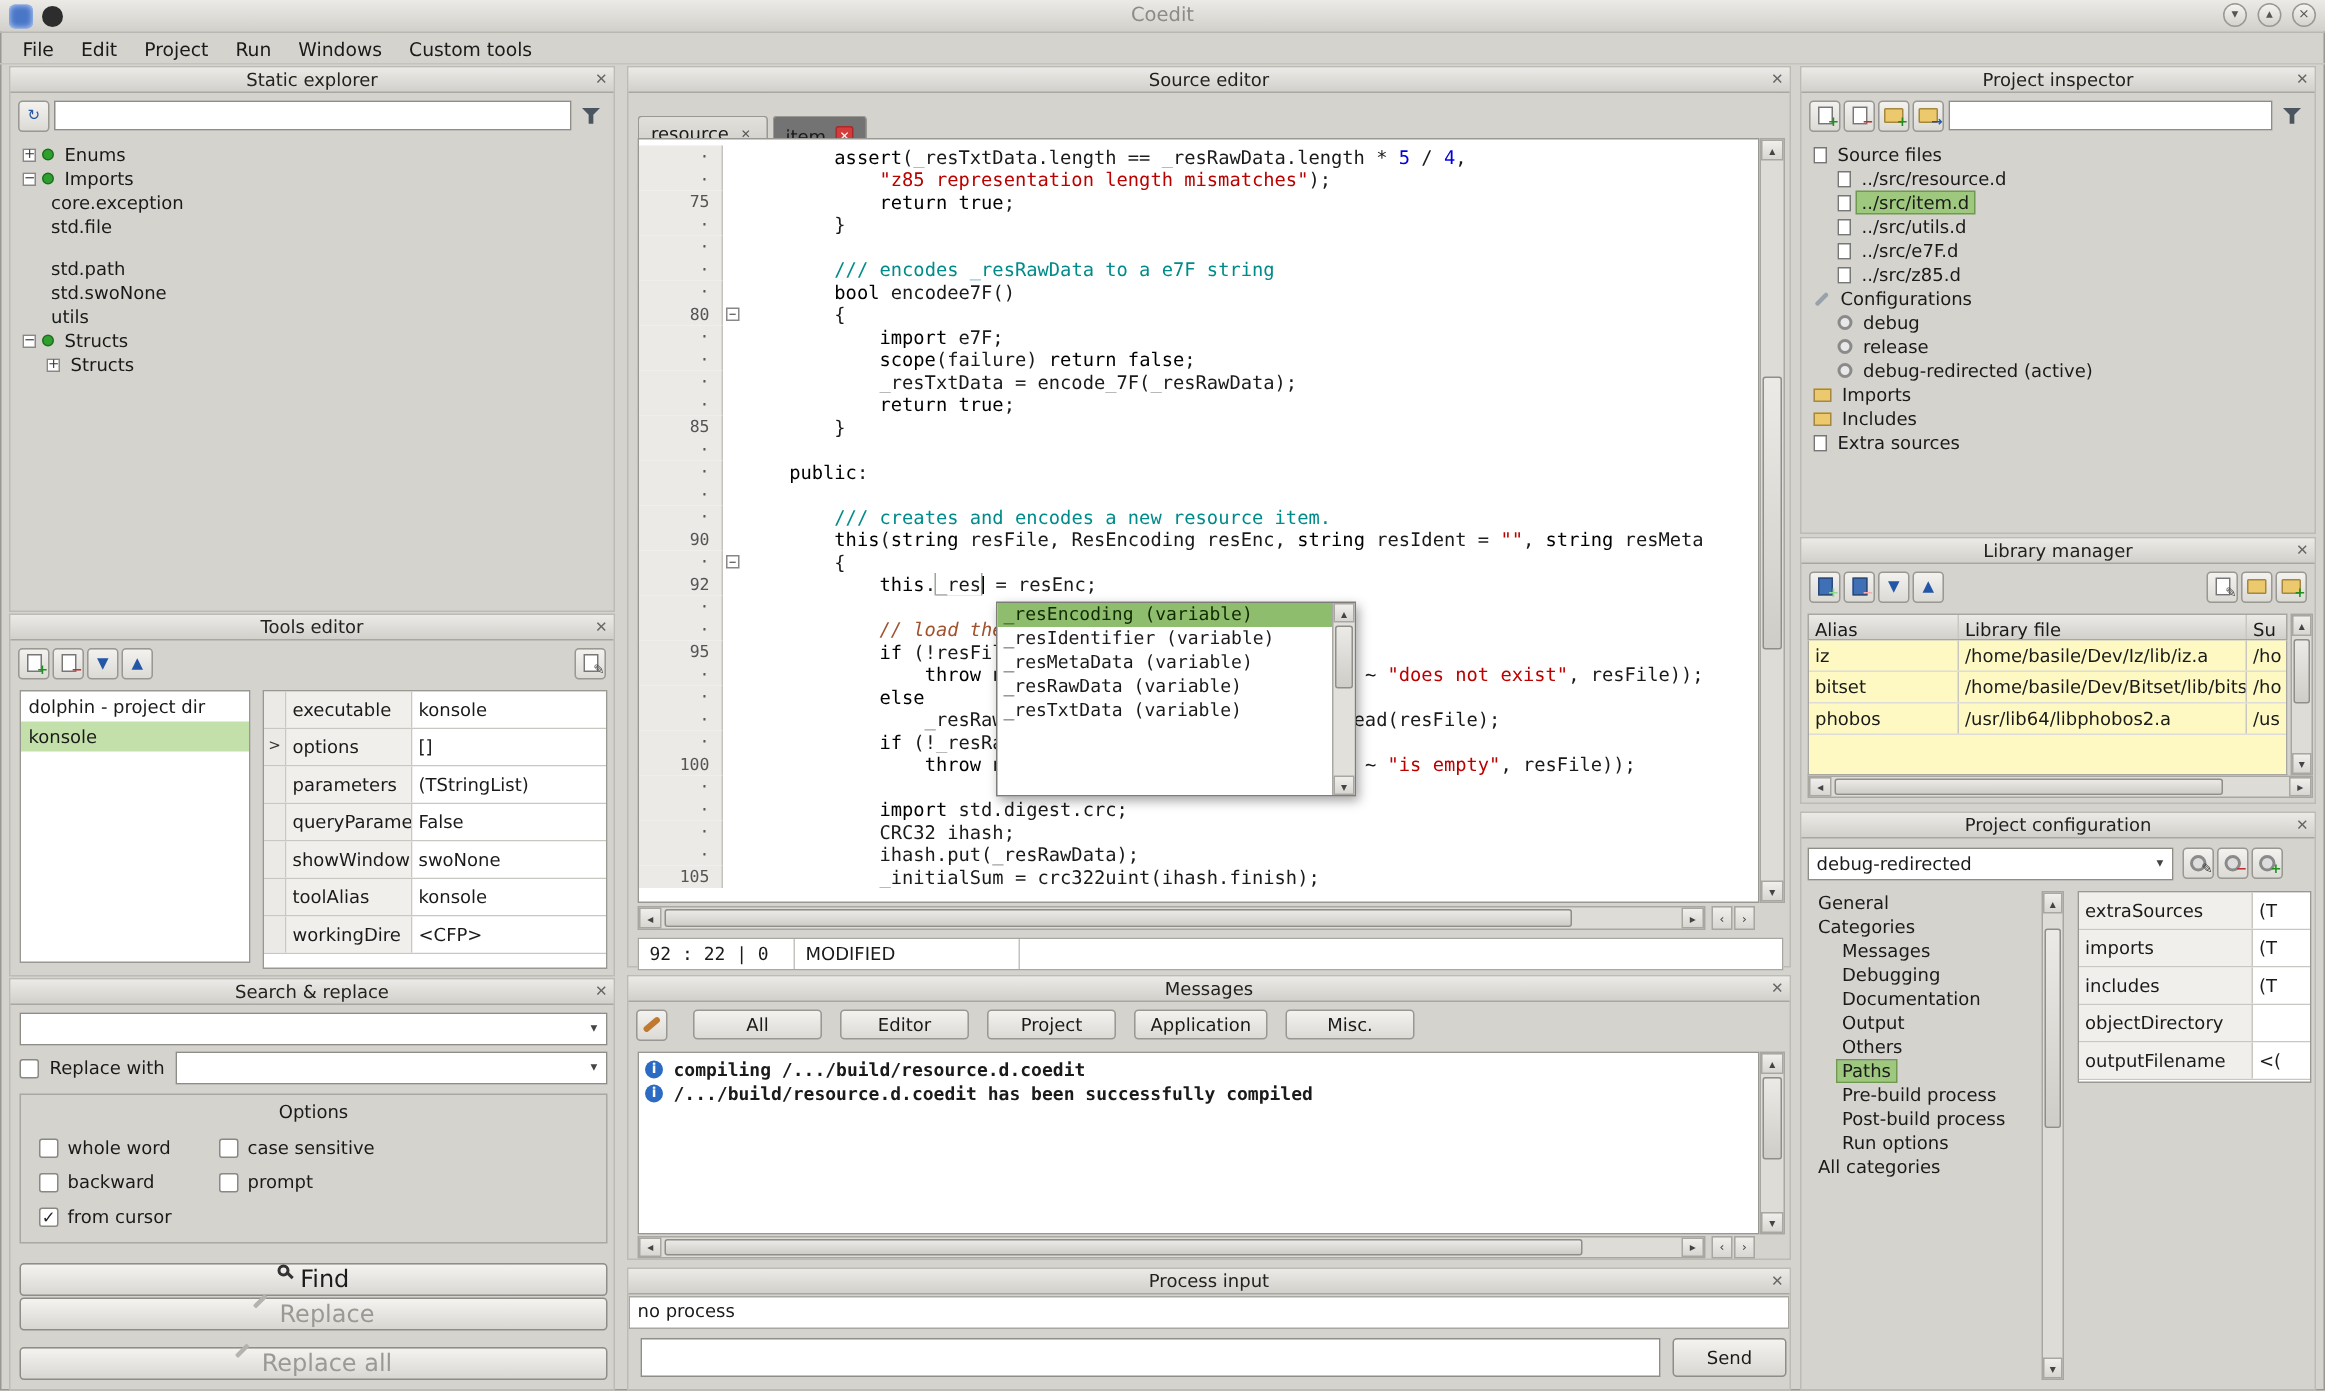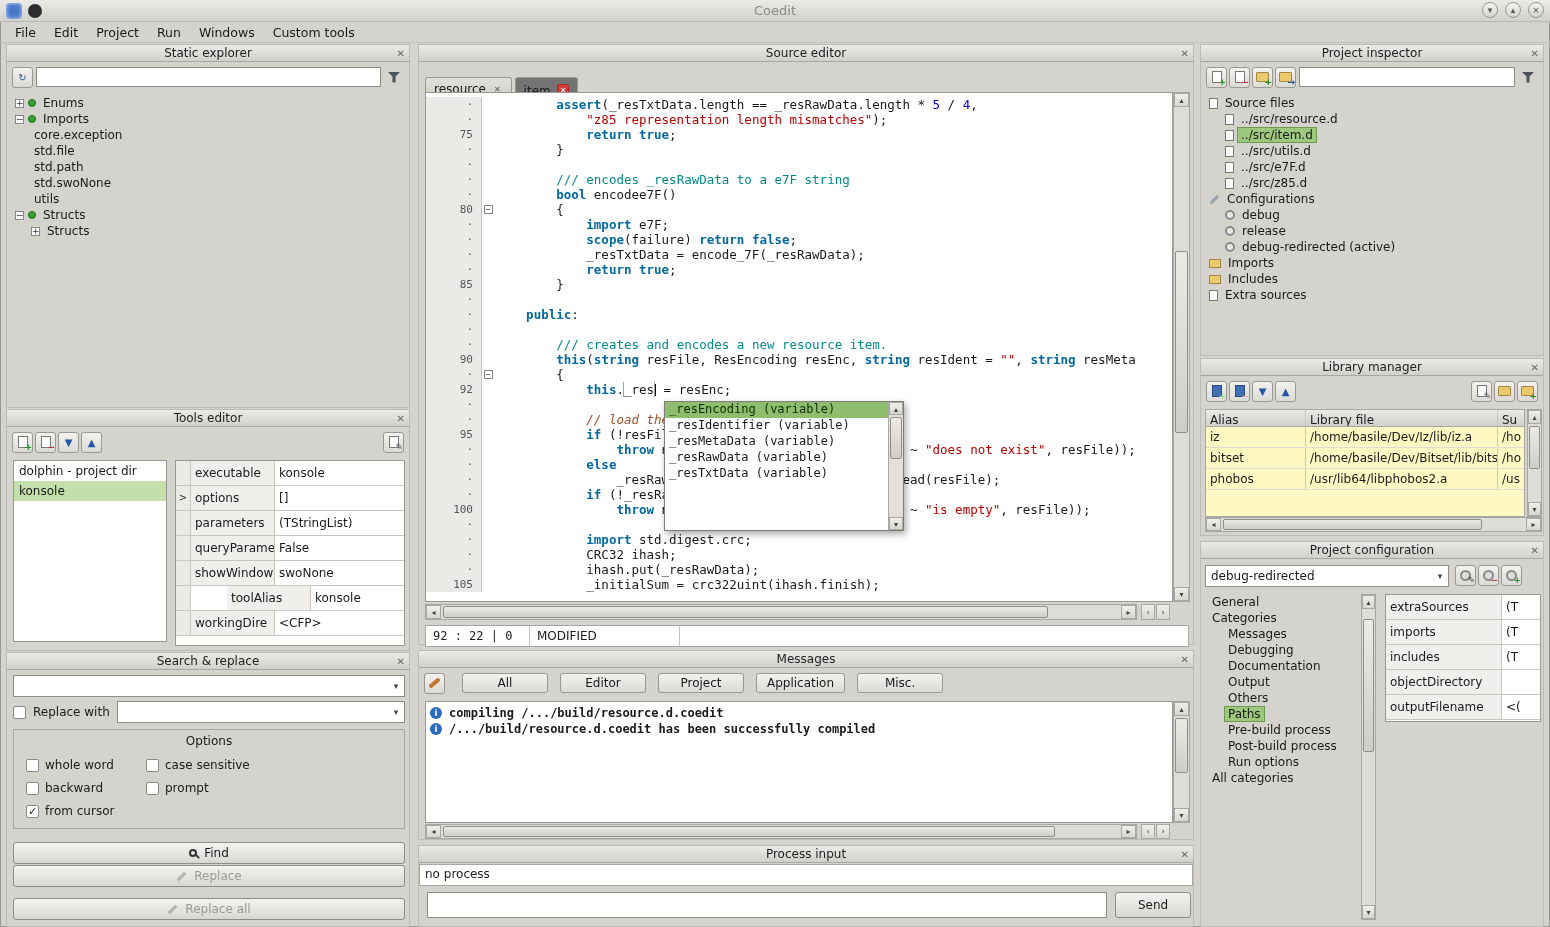--- a/index.html
+++ b/index.html
@@ -53,39 +53,39 @@
 
 .combo{position:absolute;background:#fff;border:1px solid #8f8d88;height:22px;display:flex;align-items:center}
 .combo-val{flex:1;padding:0 5px;overflow:hidden;white-space:nowrap}
 .combo-btn{width:16px;text-align:center;color:#444;font-size:9px;flex:none}
 .box{width:13px;height:13px;background:#fff;border:1px solid #8a8883;border-radius:2px;font-size:11px;line-height:12px;text-align:center;color:#222;font-weight:bold;flex:none}
 .chk{display:flex;align-items:center;gap:6px}
 .chklbl{font-size:12px}
 .optbox{position:absolute;border:1px solid #aaa8a2}
 .opttitle{text-align:center;padding-top:4px;font-size:12px}
 .optgrid{display:grid;grid-template-columns:120px 1fr;row-gap:9px;padding:10px 12px 0 12px}
-.bigbtn{position:absolute;left:6px;width:392px;height:22px;display:flex;align-items:center;justify-content:center;gap:7px;background:linear-gradient(#f4f3f0,#d9d7d2);border:1px solid #8f8d88;border-radius:3px;font-size:12px}
+.bigbtn{position:absolute;left:6px;width:392px;height:22px;display:flex;align-items:flex-start;justify-content:center;gap:7px;background:linear-gradient(#f4f3f0,#d9d7d2);border:1px solid #8f8d88;border-radius:3px;font-size:16px}
 .bigbtn.off{color:#9b9994}
 .ic-find{width:8px;height:8px;border:2px solid #333;border-radius:50%;position:relative}
 .ic-find::after{content:"";position:absolute;width:6px;height:2px;background:#333;transform:rotate(45deg);right:-5px;bottom:-2px}
 .ic-pencil{width:11px;height:3px;background:#555;border-radius:1px;transform:rotate(-45deg)}
 .off .ic-pencil{background:#b5b3ae}
 
 .tabbar{position:absolute;left:2px;top:32px;height:30px;display:flex;align-items:flex-start;padding-left:4px;gap:3px}
 .tab{height:23px;display:flex;align-items:center;gap:6px;padding:0 8px;background:linear-gradient(#e2e0db,#cfcdc8);border:1px solid #9a9893;border-bottom:none;border-radius:3px 3px 0 0;font-size:12px}
 .tab.active{background:#737373;height:26px}
 .tabx{font-size:8px;color:#555;padding:1px 2px;border-radius:2px}
 .tab.active .tabx{background:#d43c3c;color:#fff;border:1px solid #a82a2a}
 .codewrap{position:absolute;background:#fff;border:1px solid #9a9893;overflow:hidden;padding-top:4px}
 .code-line{height:15px;display:flex;white-space:pre;font:12.5px "DejaVu Sans Mono",monospace}
 .ln{width:56px;flex:none;background:#eceae7;border-right:1px solid #c5c3be;color:#555;text-align:right;padding-right:8px;font-size:11px;line-height:15px}
 .fold{width:14px;flex:none;background:#fff}
 .foldbox{display:block;width:9px;height:9px;border:1px solid #888;background:#fff;font-size:8px;line-height:7px;text-align:center;color:#333;margin:3px 0 0 2px}
 .ct{flex:1;overflow:hidden;line-height:15px}
-.tok-k{color:#0369a1;font-weight:bold}
+.tok-k{color:#000000;font-weight:normal}
 .tok-s{color:#bb0000}
 .tok-d{color:#008b8b}
 .tok-c{color:#a0522d;font-style:italic}
 .tok-n{color:#0000dd}
 .tok-box{outline:1px solid #9aa89a}
 .caret{display:inline-block;width:2px;height:12px;background:#000;vertical-align:-2px}
 .popup{position:absolute;background:#fff;border:1px solid #7f7d78;box-shadow:2px 3px 7px rgba(0,0,0,.35);display:flex;z-index:50}
 .popup-items{flex:1;overflow:hidden}
 .pitem{height:16px;line-height:16px;font:12px "DejaVu Sans Mono",monospace;padding-left:4px;white-space:nowrap}
 .pitem.sel{background:#8fbd6e;color:#102a00}
@@ -168,21 +168,21 @@
         <span class="tgl">−</span>
         <span class="ric ric-symbol-dot"></span>
         <span class="lbl">Imports</span>
       </div>
       <div class="trow" style="padding-left: 20px;">
         <span class="lbl">core.exception</span>
       </div>
       <div class="trow" style="padding-left: 20px;">
         <span class="lbl">std.file</span>
       </div>
-      <div class="trow" style="padding-left: 20px;">
+      <div class="trow" style="padding-left: 20px; margin-top: 12px;">
         <span class="lbl">std.path</span>
       </div>
       <div class="trow" style="padding-left: 20px;">
         <span class="lbl">std.swoNone</span>
       </div>
       <div class="trow" style="padding-left: 20px;">
         <span class="lbl">utils</span>
       </div>
       <div class="trow" style="padding-left: 4px;">
         <span class="tgl">−</span>
@@ -247,21 +247,21 @@
         <span class="pname" style="width: 84px;">queryParame</span>
         <span class="pval">False</span>
       </div>
       <div class="prow">
         <span class="parrow"></span>
         <span class="pname" style="width: 84px;">showWindow</span>
         <span class="pval">swoNone</span>
       </div>
       <div class="prow">
         <span class="parrow"></span>
-        <span class="pname" style="width: 84px; margin-left: 36px;">toolAlias</span>
+        <span class="pname" style="width: 84px;">toolAlias</span>
         <span class="pval">konsole</span>
       </div>
       <div class="prow">
         <span class="parrow"></span>
         <span class="pname" style="width: 84px;">workingDire</span>
         <span class="pval">&lt;CFP&gt;</span>
       </div>
     </div>
 </div>
 

